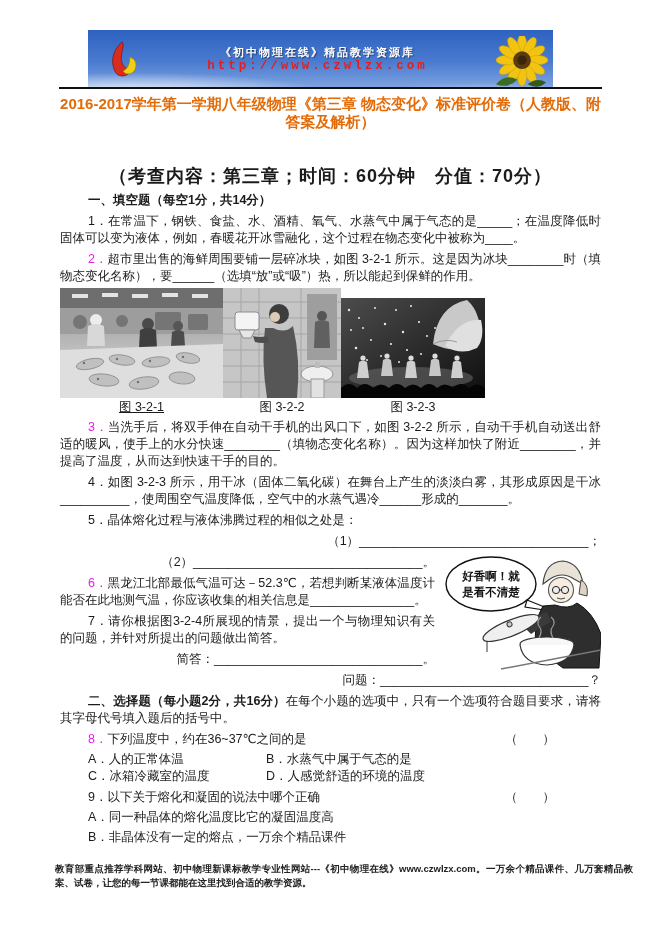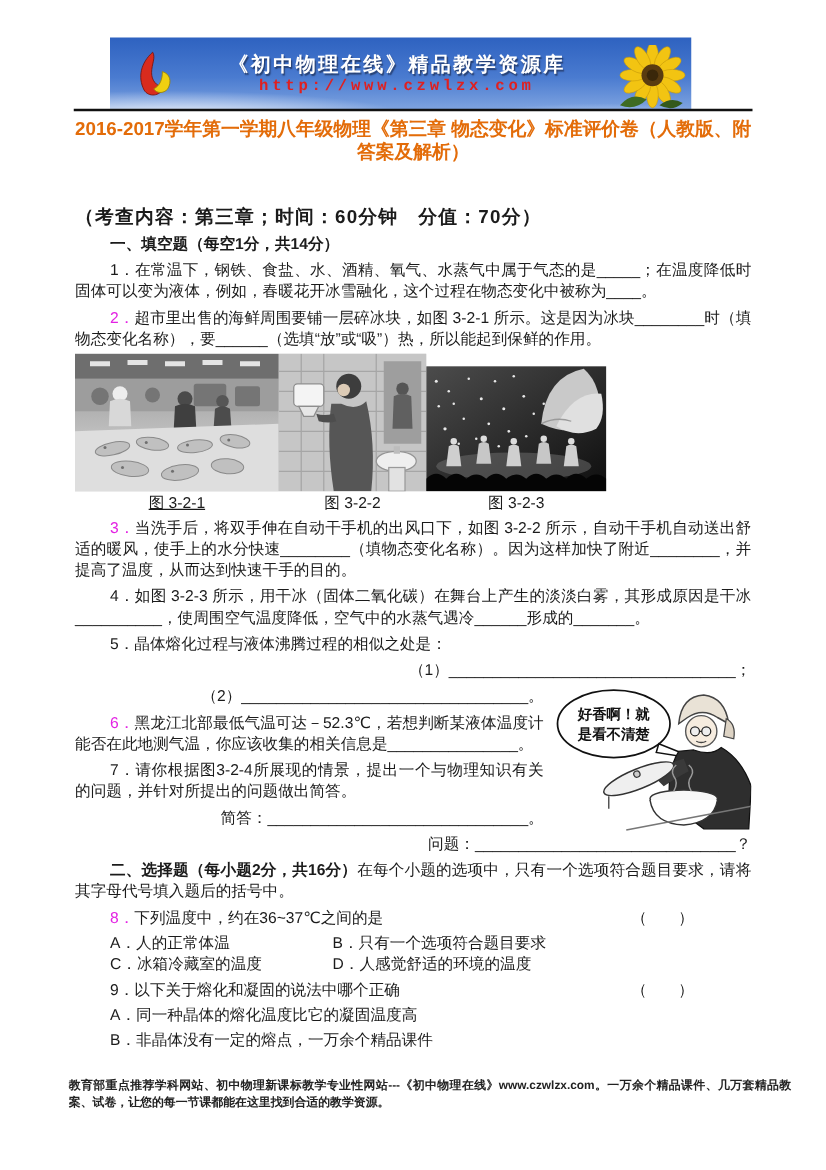--- a/index.html
+++ b/index.html
@@ -7,29 +7,29 @@
         font-family:"Liberation Sans","DejaVu Sans",sans-serif;color:#1b1b1b;}
 
   
   .banner{position:absolute;left:88px;top:30px;width:465px;height:58px;display:flex;align-items:center;overflow:hidden;
     background:
       radial-gradient(60% 55% at 10% 112%, rgba(255,255,255,.95), rgba(255,255,255,0) 70%),
       radial-gradient(45% 45% at 85% 118%, rgba(225,238,255,.75), rgba(255,255,255,0) 60%),
       linear-gradient(180deg,#2e62c0 0%,#4a7bd0 55%,#7fa4e0 100%);}
   .logo{width:38px;height:44px;margin-left:16px;flex:none;}
   .banner-center{flex:1;text-align:center;line-height:1.15;margin-top:2px;}
-  .banner-title{font-size:16px;font-weight:bold;color:#fff;letter-spacing:2px;text-shadow:1px 1px 1px rgba(20,30,60,.65);}
+  .banner-title{font-size:11px;font-weight:bold;color:#fff;letter-spacing:2px;text-shadow:1px 1px 1px rgba(20,30,60,.65);}
   .banner-url{font-size:12.5px;font-weight:bold;letter-spacing:3px;font-family:"Liberation Mono","DejaVu Sans Mono",monospace;}
   .sunflower{width:58px;height:52px;flex:none;align-self:flex-end;margin-right:2px;}
   .top-rule{position:absolute;left:59px;top:87px;width:543px;height:2px;background:#111;}
 
   
   .main{position:absolute;left:60px;top:93px;width:541px;}
   .doc-title{font-size:15px;line-height:18px;font-weight:bold;text-align:center;margin:2px 0 0;}
-  .exam-info{margin:33px 0 0;font-weight:bold;font-size:15px;letter-spacing:1px;}
+  .exam-info{margin:33px 0 0;font-weight:bold;font-size:18px;text-align:center;letter-spacing:1px;}
   .sec-head{margin:4px 0 0;font-weight:bold;font-size:12.5px;text-indent:28px;line-height:17px;}
   .q{margin:4px 0 0;font-size:12.5px;line-height:17px;text-indent:28px;text-align:justify;}
   .ind{text-indent:25px;text-align:right;}
   .qnum{font-weight:normal;}
 
   
   .fig-row{margin:3px 0 2px;display:flex;align-items:flex-end;}
   .fig-row figure{margin:0;text-align:center;}
   .fig1{margin-left:35px;text-decoration:underline;}  .fig2{margin-left:12px;}  .fig3{margin-left:20px;}
   .photo{display:block;background:#bbb;}
@@ -312,21 +312,21 @@
 
     <p class="q"><span class="sec2-bold">二、选择题（每小题2分，共16分）</span><span>在每个小题的选项中，只有一个选项符合题目要求，请将其字母代号填入题后的括号中。</span></p>
 
     <p class="q choice">
         <span class="qnum" style="color: rgb(227, 33, 227);">8．</span>
         <span>下列温度中，约在36~37℃之间的是</span>
         <span class="bracket">（　　）</span>
       </p>
     <div class="opts">
       <div>A．人的正常体温</div>
-      <div>B．只有一个选项符合题目要求</div>
+      <div>B．水蒸气中属于气态的是</div>
       <div>C．冰箱冷藏室的温度</div>
       <div>D．人感觉舒适的环境的温度</div>
     </div>
 
     <p class="q choice">
         <span class="qnum">9．</span>
         <span>以下关于熔化和凝固的说法中哪个正确</span>
         <span class="bracket">（　　）</span>
       </p>
     <div class="opts-1">

